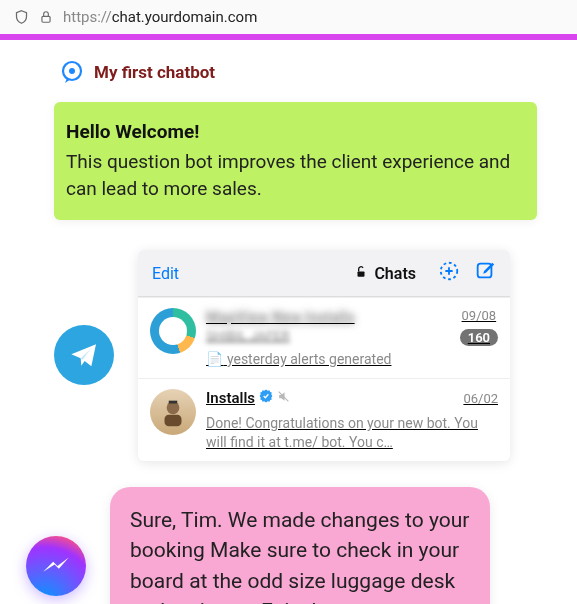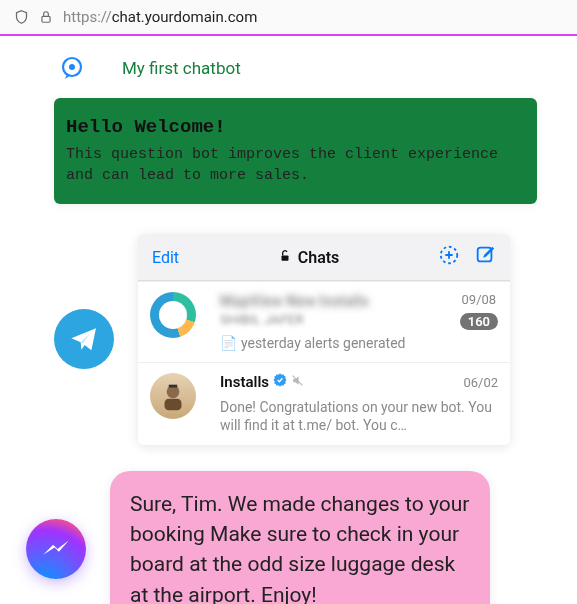--- a/index.html
+++ b/index.html
@@ -8,48 +8,47 @@
     height: 604px;
     font-family: -apple-system, BlinkMacSystemFont, "Segoe UI", Roboto, sans-serif;
     background: #fff;
     overflow: hidden;
   }
   .addr-bar {
     display: flex;
     align-items: center;
     gap: 10px;
     padding: 8px 14px;
-    border-bottom: 2px solid #d946ef;
+    border-bottom: 6px solid #d946ef;
     background: #fafafa;
   }
   .addr-bar .icon { color: #6b6b6b; display: flex; }
   .addr-url { font-size: 15px; color: #222; }
   .addr-url .proto { color: #888; }
   .content { padding: 14px 40px 20px 54px; }
   .bot-header {
     display: flex;
     align-items: center;
     gap: 10px;
     margin: 6px 0 18px 6px;
   }
-  .bot-header .title { font-weight: 400; font-size: 17px; color: #15803d; margin-left: 28px; }
+  .bot-header .title { font-weight: 700; font-size: 17px; color: #7f1d1d; }
   .bot-logo {
     width: 24px; height: 24px;
     display: flex; align-items: center; justify-content: center;
   }
   .welcome-card {
-    background: #15803d;
+    background: #bef264;
     border-radius: 6px;
     padding: 18px 18px 18px 12px;
     box-shadow: 0 2px 10px rgba(0,0,0,0.06);
     margin-bottom: 30px;
-    font-family: Liberation Mono, monospace;
   }
   .welcome-card h2 { font-size: 19px; font-weight: 700; margin-bottom: 6px; color: #111; }
-  .welcome-card p { font-size: 15px; line-height: 1.4; color: #222; }
+  .welcome-card p { font-size: 19px; line-height: 1.4; color: #222; }
   .row { display: flex; align-items: center; gap: 24px; margin-bottom: 26px; }
   .circle-icon {
     width: 60px; height: 60px; border-radius: 50%;
     display: flex; align-items: center; justify-content: center;
     flex-shrink: 0;
   }
   .telegram-bg { background: #2ca5e0; }
   .messenger-bg {
     background: radial-gradient(circle at 30% 110%, #0099ff 0%, #5f5fff 40%, #a033ff 70%, #ff5280 90%, #ff7061 100%);
     box-shadow: 0 4px 14px rgba(120,60,255,0.35);
@@ -66,28 +65,29 @@
     display: flex;
     align-items: center;
     padding: 10px 14px;
     background: #f2f2f4;
     border-bottom: 1px solid #ddd;
     gap: 22px;
   }
   .chats-header .edit { color: #007aff; font-size: 16px; }
   .chats-header .center {
     flex: 1; text-align: center; font-weight: 600; font-size: 16px; color: #111;
-    display: flex; align-items: center; justify-content: center; gap: 6px;
+    display: flex; align-items: center; justify-content: flex-end; gap: 6px;
   }
   .chats-header .actions { display: flex; gap: 14px; color: #007aff; }
   .chat-item {
     display: flex;
     padding: 10px 12px;
-    gap: 24px;
+    gap: 10px;
     border-top: 1px solid #eee;
+    text-decoration: underline;
   }
   .chat-item:first-of-type { border-top: none; }
   .chat-avatar {
     width: 46px; height: 46px; border-radius: 50%; flex-shrink: 0;
     background: #ddd;
   }
   .donut {
     background: conic-gradient(#2fbfa0 0 30%, #ffb84d 30% 45%, #2c9fd6 45% 100%);
     position: relative;
   }

